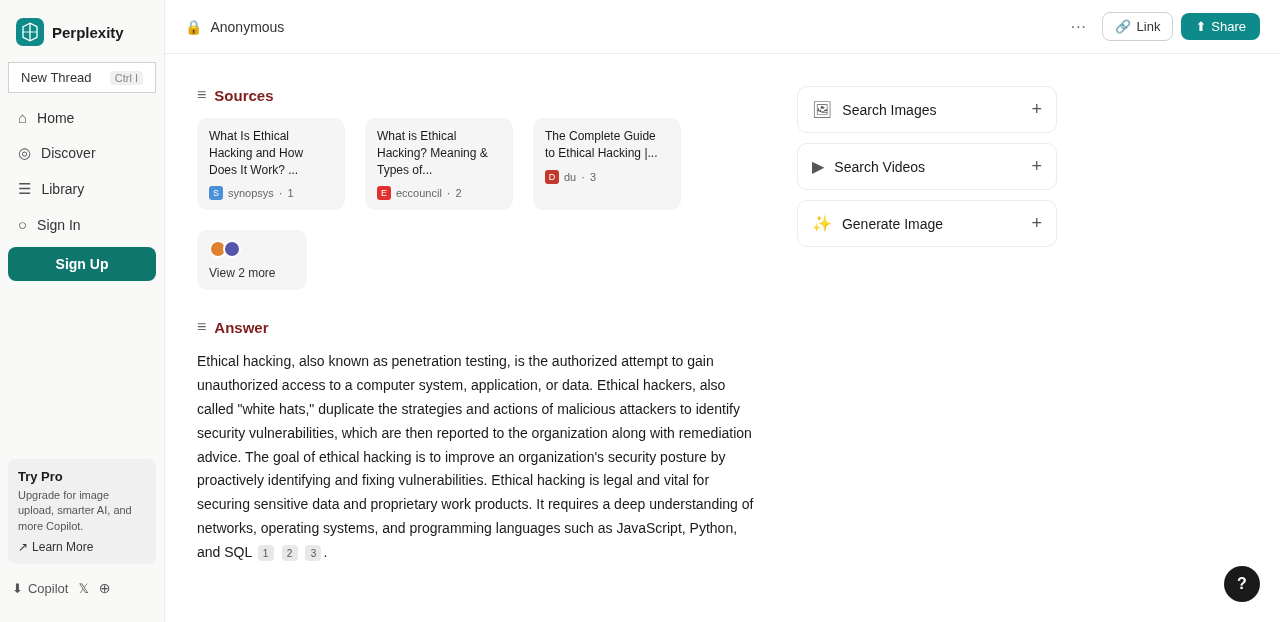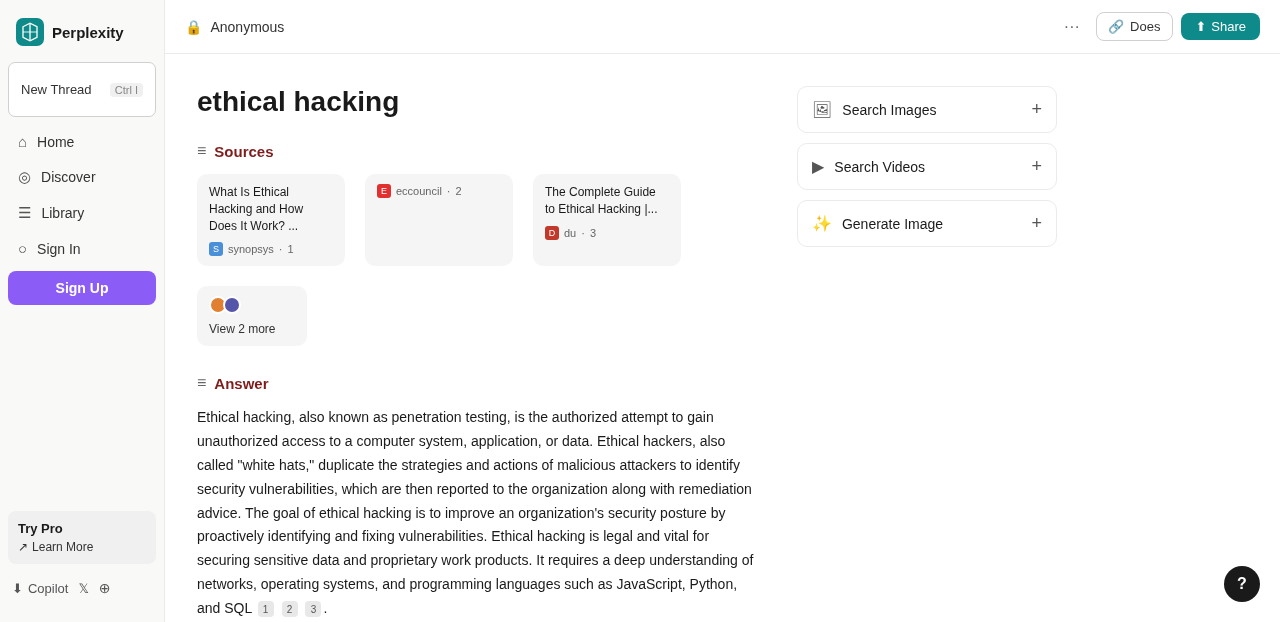--- a/index.html
+++ b/index.html
@@ -23,23 +23,23 @@
       padding: 6px 8px 16px 8px;
     }
     .logo-icon {
       width: 28px;
       height: 28px;
     }
     .new-thread-btn {
       display: flex;
       align-items: center;
       justify-content: space-between;
-      padding: 19px 12px;
+      padding: 7px 12px;
       border: 1px solid #d0d0d0;
-      border-radius: 7px;
+      border-radius: 0;
       background: white;
       cursor: pointer;
       font-size: 13px;
       color: #333;
       margin-bottom: 8px;
       width: 100%;
     }
     .new-thread-btn .shortcut {
       font-size: 11px;
       color: #888;
@@ -55,21 +55,21 @@
       border-radius: 8px;
       cursor: pointer;
       font-size: 14px;
       color: #333;
       margin-bottom: 2px;
     }
     .nav-icon { font-size: 15px; color: #555; }
     .sign-up-btn {
       width: 100%;
       padding: 9px;
-      background: #8b5cf6;
+      background: #0f766e;
       color: white;
       border: none;
       border-radius: 8px;
       cursor: pointer;
       font-size: 14px;
       font-weight: 600;
       margin-top: 4px;
     }
     .sidebar-bottom {
       margin-top: auto;
@@ -403,20 +403,21 @@
   </div>
   <div class="nav-item">
     <span class="nav-icon">○</span>
     <span>Sign In</span>
   </div>
   <button class="sign-up-btn">Sign Up</button>
 
   <div class="sidebar-bottom">
     <div class="try-pro-section">
       <div class="try-pro-title">Try Pro</div>
+      <div class="try-pro-desc">Upgrade for image upload, smarter AI, and more Copilot.</div>
       <button class="learn-more-btn">
         <span>↗</span>
         <span>Learn More</span>
       </button>
     </div>
     <div class="sidebar-icons-row">
       <button class="sidebar-icon-btn">
         <span>⬇</span>
         <span>Copilot</span>
       </button>
@@ -434,49 +435,49 @@
 
   <div class="header">
     <div class="header-left">
       <span class="anon-icon">🔒</span>
       <span class="anon-text">Anonymous</span>
     </div>
     <div class="header-actions">
       <button class="header-dots">···</button>
       <button class="link-btn">
         <span>🔗</span>
-        <span>Does</span>
+        <span>Link</span>
       </button>
       <button class="share-btn">
         <span>⬆</span>
         <span>Share</span>
       </button>
     </div>
   </div>
 
   <div class="content-area">
 
     <div class="left-col">
-      <h1 class="page-title">ethical hacking</h1>
 
       <div class="section-header">
         <span class="list-icon">≡</span>
         <span class="section-label">Sources</span>
       </div>
       <div class="sources-grid">
         <div class="source-card">
           <div class="source-title">What Is Ethical Hacking and How Does It Work? ...</div>
           <div class="source-meta">
             <span class="source-favicon" style="background:#4a90d9;color:white;">S</span>
             <span>synopsys</span>
             <span>·</span>
             <span>1</span>
           </div>
         </div>
         <div class="source-card">
+          <div class="source-title">What is Ethical Hacking? Meaning &amp; Types of...</div>
           <div class="source-meta">
             <span class="source-favicon" style="background:#e03030;color:white;">E</span>
             <span>eccouncil</span>
             <span>·</span>
             <span>2</span>
           </div>
         </div>
         <div class="source-card">
           <div class="source-title">The Complete Guide to Ethical Hacking |...</div>
           <div class="source-meta">

